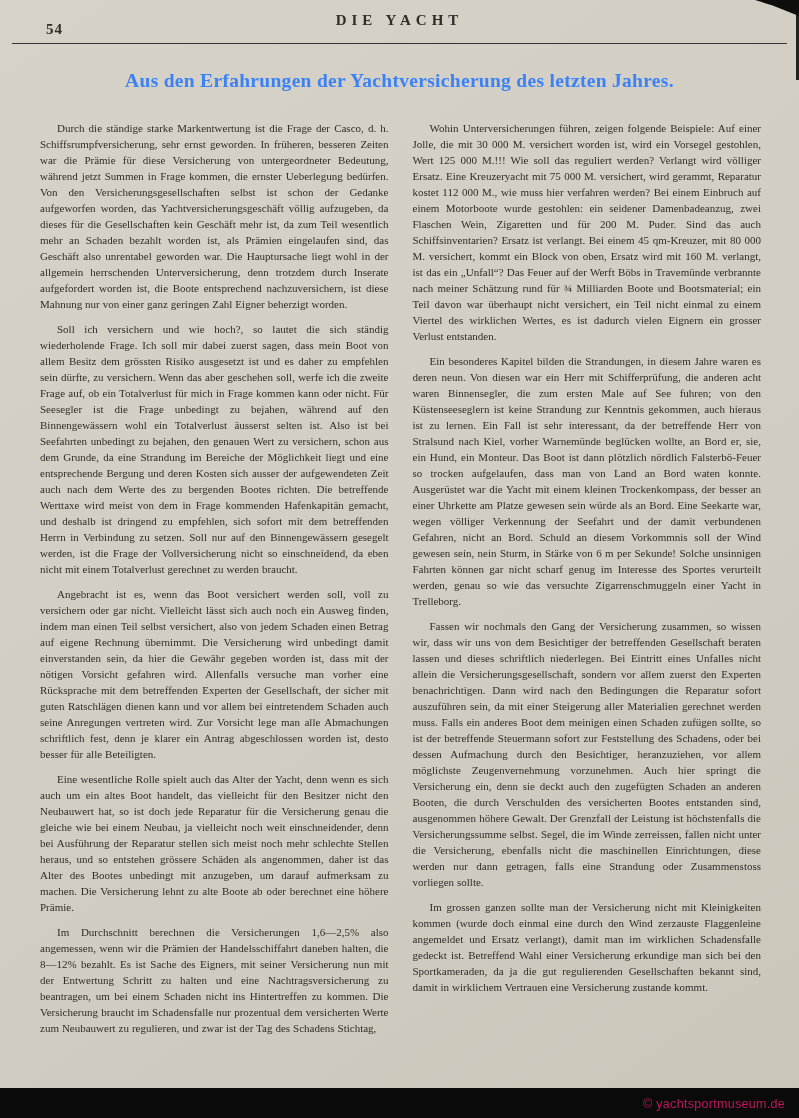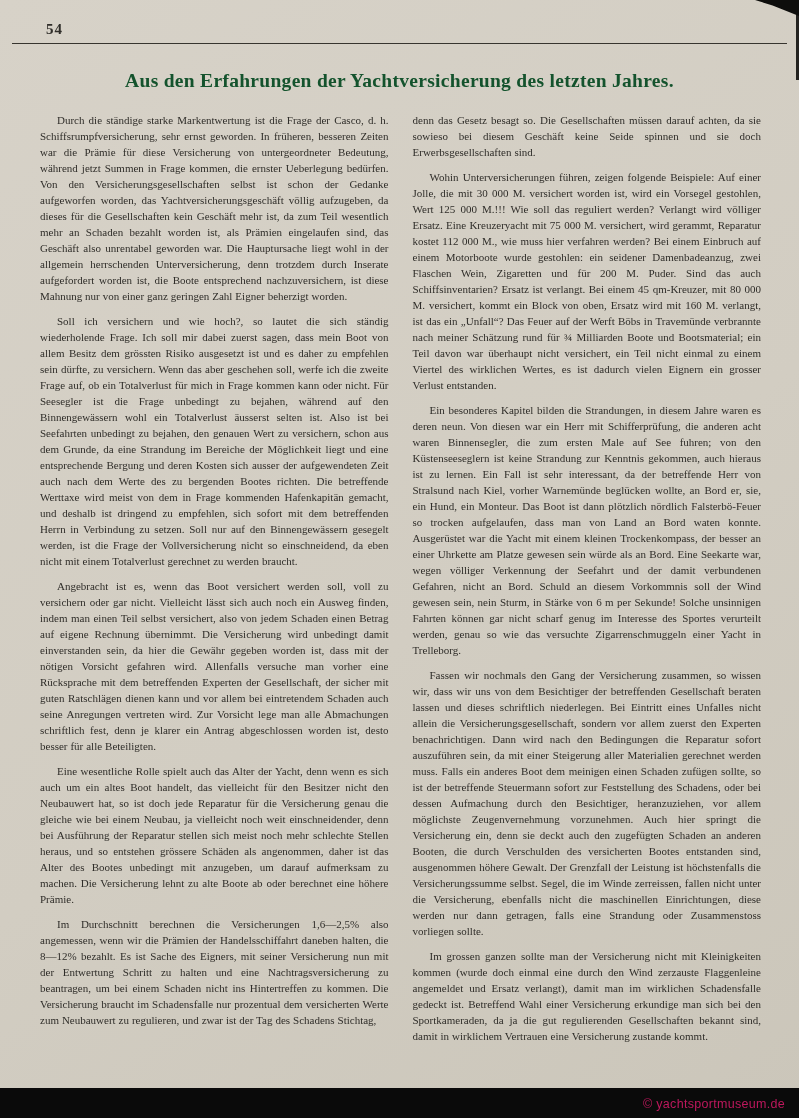--- a/index.html
+++ b/index.html
@@ -10,21 +10,21 @@
     font-family:"Liberation Serif","DejaVu Serif",serif;
     color:#2f2d29;
   }
   .header-row { position:relative; padding-top:12px; height:24px; }
   .page-number { position:absolute; left:46px; top:21px; font-weight:bold; font-size:15px; letter-spacing:1px; }
   .masthead { text-align:center; font-weight:bold; font-size:15px; letter-spacing:5px; }
   .header-rule { border:none; border-top:1.7px solid #37352f; margin:7px 12px 0 12px; }
 
   .article-title {
     text-align:center; font-weight:bold; font-size:19.5px;
-    margin:26px 30px 0 30px; letter-spacing:0.3px; color:#14532d;
+    margin:26px 30px 8px 30px; letter-spacing:0.3px; color:#3b82f6;
   }
 
   .columns { display:flex; gap:24px; padding:20px 38px 0 40px; }
   .col {
     flex:1; text-align:justify;
     font-size:11px; line-height:16px;
     hyphens:auto; -webkit-hyphens:auto;
     word-spacing:0.2px;
   }
   .col p { margin:0 0 9px 0; text-indent:17px; }
@@ -47,35 +47,35 @@
     position:absolute; right:14px; bottom:7px; z-index:3;
     font-family:"Liberation Sans","DejaVu Sans",sans-serif;
     font-size:12.5px; color:#be185d; letter-spacing:0.3px;
   }
 </style>
 </head>
 <body>
 
 <div class="header-row">
   <span class="page-number">54</span>
+  <div class="masthead">DIE YACHT</div>
 </div>
 <hr class="header-rule">
 
 <h1 class="article-title">Aus den Erfahrungen der Yachtversicherung des letzten Jahres.</h1>
 
 <div class="columns">
   <div class="col">
     <p>Durch die ständige starke Markentwertung ist die Frage der Casco, d. h. Schiffsrumpfversicherung, sehr ernst geworden. In früheren, besseren Zeiten war die Prämie für diese Versicherung von untergeordneter Bedeutung, während jetzt Summen in Frage kommen, die ernster Ueberlegung bedürfen. Von den Versicherungsgesellschaften selbst ist schon der Gedanke aufgeworfen worden, das Yachtversicherungsgeschäft völlig aufzugeben, da dieses für die Gesellschaften kein Geschäft mehr ist, da zum Teil wesentlich mehr an Schaden bezahlt worden ist, als Prämien eingelaufen sind, das Geschäft also unrentabel geworden war. Die Hauptursache liegt wohl in der allgemein herrschenden Unterversicherung, denn trotzdem durch Inserate aufgefordert worden ist, die Boote entsprechend nachzuversichern, ist diese Mahnung nur von einer ganz geringen Zahl Eigner beherzigt worden.</p>
     <p>Soll ich versichern und wie hoch?, so lautet die sich ständig wiederholende Frage. Ich soll mir dabei zuerst sagen, dass mein Boot von allem Besitz dem grössten Risiko ausgesetzt ist und es daher zu empfehlen sein dürfte, zu versichern. Wenn das aber geschehen soll, werfe ich die zweite Frage auf, ob ein Totalverlust für mich in Frage kommen kann oder nicht. Für Seesegler ist die Frage unbedingt zu bejahen, während auf den Binnengewässern wohl ein Totalverlust äusserst selten ist. Also ist bei Seefahrten unbedingt zu bejahen, den genauen Wert zu versichern, schon aus dem Grunde, da eine Strandung im Bereiche der Möglichkeit liegt und eine entsprechende Bergung und deren Kosten sich ausser der aufgewendeten Zeit auch nach dem Werte des zu bergenden Bootes richten. Die betreffende Werttaxe wird meist von dem in Frage kommenden Hafenkapitän gemacht, und deshalb ist dringend zu empfehlen, sich sofort mit dem betreffenden Herrn in Verbindung zu setzen. Soll nur auf den Binnengewässern gesegelt werden, ist die Frage der Vollversicherung nicht so einschneidend, da eben nicht mit einem Totalverlust gerechnet zu werden braucht.</p>
     <p>Angebracht ist es, wenn das Boot versichert werden soll, voll zu versichern oder gar nicht. Vielleicht lässt sich auch noch ein Ausweg finden, indem man einen Teil selbst versichert, also von jedem Schaden einen Betrag auf eigene Rechnung übernimmt. Die Versicherung wird unbedingt damit einverstanden sein, da hier die Gewähr gegeben worden ist, dass mit der nötigen Vorsicht gefahren wird. Allenfalls versuche man vorher eine Rücksprache mit dem betreffenden Experten der Gesellschaft, der sicher mit guten Ratschlägen dienen kann und vor allem bei eintretendem Schaden auch seine Anregungen vertreten wird. Zur Vorsicht lege man alle Abmachungen schriftlich fest, denn je klarer ein Antrag abgeschlossen worden ist, desto besser für alle Beteiligten.</p>
     <p>Eine wesentliche Rolle spielt auch das Alter der Yacht, denn wenn es sich auch um ein altes Boot handelt, das vielleicht für den Besitzer nicht den Neubauwert hat, so ist doch jede Reparatur für die Versicherung genau die gleiche wie bei einem Neubau, ja vielleicht noch weit einschneidender, denn bei Ausführung der Reparatur stellen sich meist noch mehr schlechte Stellen heraus, und so entstehen grössere Schäden als angenommen, daher ist das Alter des Bootes unbedingt mit anzugeben, um darauf aufmerksam zu machen. Die Versicherung lehnt zu alte Boote ab oder berechnet eine höhere Prämie.</p>
     <p>Im Durchschnitt berechnen die Versicherungen 1,6—2,5% also angemessen, wenn wir die Prämien der Handelsschiffahrt daneben halten, die 8—12% bezahlt. Es ist Sache des Eigners, mit seiner Versicherung nun mit der Entwertung Schritt zu halten und eine Nachtragsversicherung zu beantragen, um bei einem Schaden nicht ins Hintertreffen zu kommen. Die Versicherung braucht im Schadensfalle nur prozentual dem versicherten Werte zum Neubauwert zu regulieren, und zwar ist der Tag des Schadens Stichtag,</p>
   </div>
   <div class="col">
-    <p class="continuation">denn das Gesetz besagt so. Die Gesellschaften müssen darauf achten, da sie sowieso bei diesem Geschäft keine Seide spinnen und sie doch Erwerbsgesellschaften sind.</p>
     <p>Wohin Unterversicherungen führen, zeigen folgende Beispiele: Auf einer Jolle, die mit 30 000 M. versichert worden ist, wird ein Vorsegel gestohlen, Wert 125 000 M.!!! Wie soll das reguliert werden? Verlangt wird völliger Ersatz. Eine Kreuzeryacht mit 75 000 M. versichert, wird gerammt, Reparatur kostet 112 000 M., wie muss hier verfahren werden? Bei einem Einbruch auf einem Motorboote wurde gestohlen: ein seidener Damenbadeanzug, zwei Flaschen Wein, Zigaretten und für 200 M. Puder. Sind das auch Schiffsinventarien? Ersatz ist verlangt. Bei einem 45 qm-Kreuzer, mit 80 000 M. versichert, kommt ein Block von oben, Ersatz wird mit 160 M. verlangt, ist das ein „Unfall“? Das Feuer auf der Werft Böbs in Travemünde verbrannte nach meiner Schätzung rund für ¾ Milliarden Boote und Bootsmaterial; ein Teil davon war überhaupt nicht versichert, ein Teil nicht einmal zu einem Viertel des wirklichen Wertes, es ist dadurch vielen Eignern ein grosser Verlust entstanden.</p>
     <p>Ein besonderes Kapitel bilden die Strandungen, in diesem Jahre waren es deren neun. Von diesen war ein Herr mit Schifferprüfung, die anderen acht waren Binnensegler, die zum ersten Male auf See fuhren; von den Küstenseeseglern ist keine Strandung zur Kenntnis gekommen, auch hieraus ist zu lernen. Ein Fall ist sehr interessant, da der betreffende Herr von Stralsund nach Kiel, vorher Warnemünde beglücken wollte, an Bord er, sie, ein Hund, ein Monteur. Das Boot ist dann plötzlich nördlich Falsterbö-Feuer so trocken aufgelaufen, dass man von Land an Bord waten konnte. Ausgerüstet war die Yacht mit einem kleinen Trockenkompass, der besser an einer Uhrkette am Platze gewesen sein würde als an Bord. Eine Seekarte war, wegen völliger Verkennung der Seefahrt und der damit verbundenen Gefahren, nicht an Bord. Schuld an diesem Vorkommnis soll der Wind gewesen sein, nein Sturm, in Stärke von 6 m per Sekunde! Solche unsinnigen Fahrten können gar nicht scharf genug im Interesse des Sportes verurteilt werden, genau so wie das versuchte Zigarrenschmuggeln einer Yacht in Trelleborg.</p>
     <p>Fassen wir nochmals den Gang der Versicherung zusammen, so wissen wir, dass wir uns von dem Besichtiger der betreffenden Gesellschaft beraten lassen und dieses schriftlich niederlegen. Bei Eintritt eines Unfalles nicht allein die Versicherungsgesellschaft, sondern vor allem zuerst den Experten benachrichtigen. Dann wird nach den Bedingungen die Reparatur sofort auszuführen sein, da mit einer Steigerung aller Materialien gerechnet werden muss. Falls ein anderes Boot dem meinigen einen Schaden zufügen sollte, so ist der betreffende Steuermann sofort zur Feststellung des Schadens, oder bei dessen Aufmachung durch den Besichtiger, heranzuziehen, vor allem möglichste Zeugenvernehmung vorzunehmen. Auch hier springt die Versicherung ein, denn sie deckt auch den zugefügten Schaden an anderen Booten, die durch Verschulden des versicherten Bootes entstanden sind, ausgenommen höhere Gewalt. Der Grenzfall der Leistung ist höchstenfalls die Versicherungssumme selbst. Segel, die im Winde zerreissen, fallen nicht unter die Versicherung, ebenfalls nicht die maschinellen Einrichtungen, diese werden nur dann getragen, falls eine Strandung oder Zusammenstoss vorliegen sollte.</p>
     <p>Im grossen ganzen sollte man der Versicherung nicht mit Kleinigkeiten kommen (wurde doch einmal eine durch den Wind zerzauste Flaggenleine angemeldet und Ersatz verlangt), damit man im wirklichen Schadensfalle gedeckt ist. Betreffend Wahl einer Versicherung erkundige man sich bei den Sportkameraden, da ja die gut regulierenden Gesellschaften bekannt sind, damit in wirklichem Vertrauen eine Versicherung zustande kommt.</p>
   </div>
 </div>
 
 <div class="scan-edge-right"></div>
 <div class="scan-corner-tr"></div>
 <div class="scan-bar-bottom"></div>

